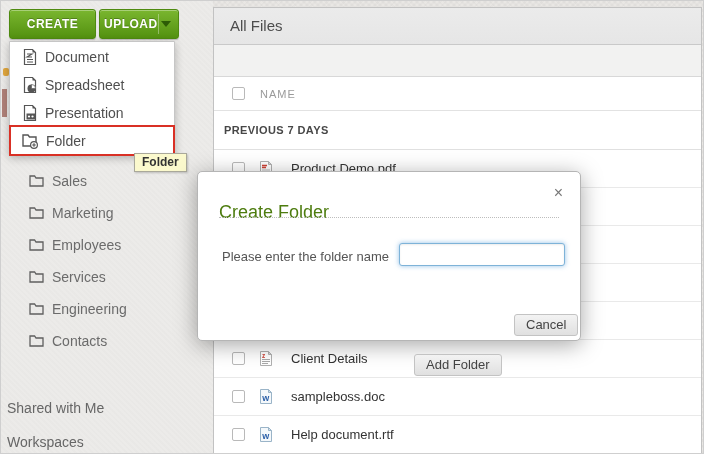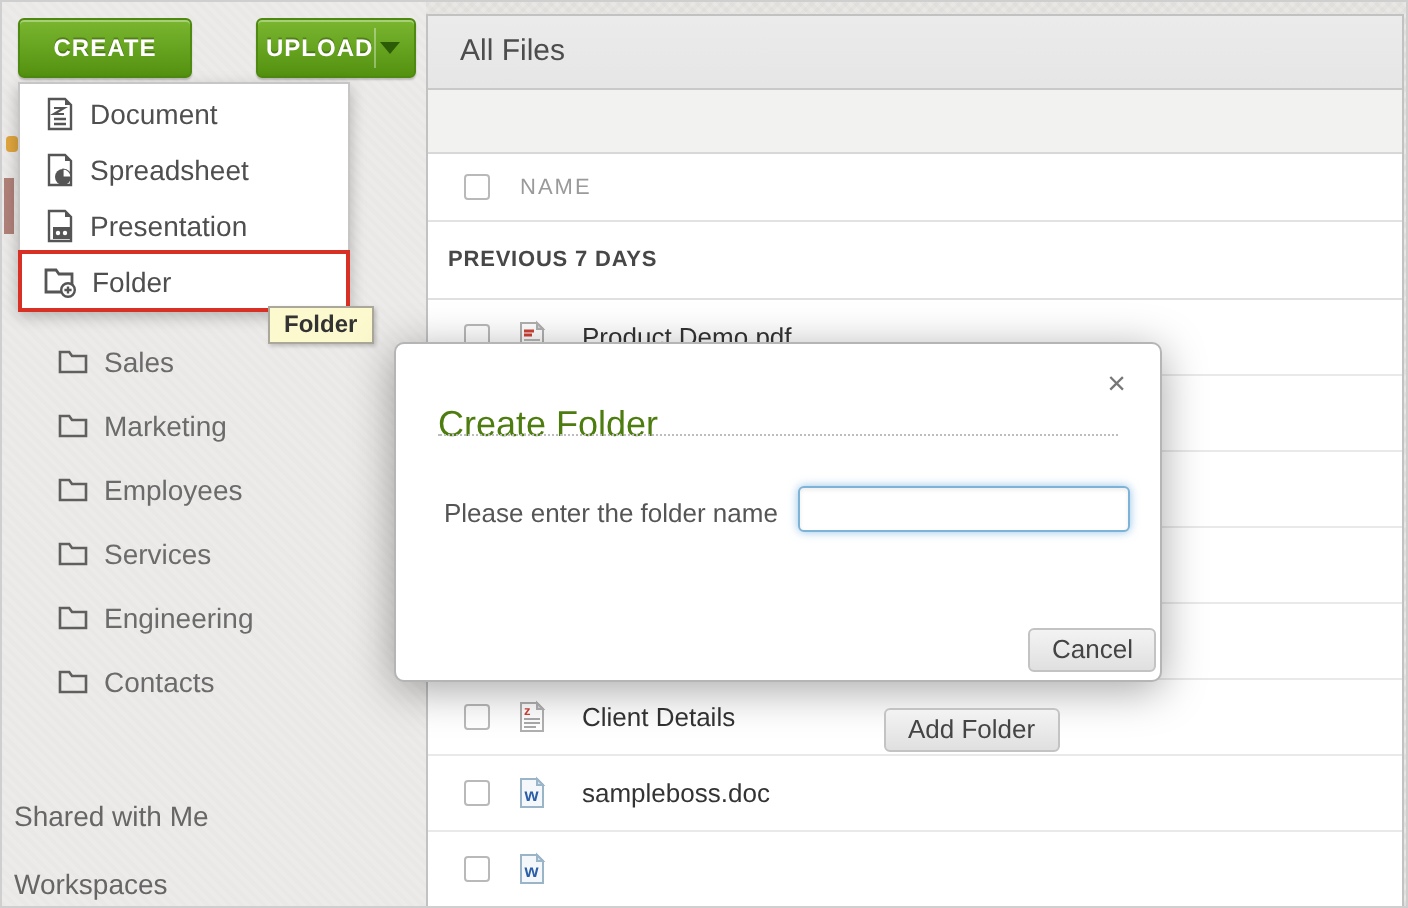--- a/index.html
+++ b/index.html
@@ -73,21 +73,21 @@
   
   .btn-green{
     position:absolute; top:8px; height:30px; border:1px solid #4e8a10; border-radius:3px;
     background:linear-gradient(#7ab62f,#539110);
     box-shadow:inset 0 1px 0 rgba(255,255,255,.35), 0 1px 1px rgba(0,0,0,.2);
     color:#fff; font-size:12px; font-weight:bold; letter-spacing:.5px;
     display:flex; align-items:center; justify-content:center; cursor:pointer;
     text-shadow:0 -1px 0 rgba(0,0,0,.25);
   }
   .btn-create{ left:8px; width:87px; }
-  .btn-upload-group{ left:98px; width:80px; padding:4px;margin-left:29px; }
+  .btn-upload-group{ left:98px; width:80px; padding:4px; }
   .btn-upload-main{ flex:1 1 auto; text-align:center; }
   .btn-upload-arrow{
     width:26px; align-self:stretch; display:flex; align-items:center; justify-content:center;
     border-left:1px solid rgba(255,255,255,.35); cursor:pointer;
   }
   .tri-down{ width:0; height:0; border-left:5px solid transparent;
     border-right:5px solid transparent; border-top:6px solid #2d5c06; }
 
   
   .dropdown{
@@ -125,21 +125,21 @@
     border:1px solid #7eb3d8; border-radius:3px; outline:none; padding:0 6px;
     box-shadow:0 0 5px rgba(90,160,220,.65), inset 0 1px 2px rgba(0,0,0,.08);
     font-family:"Liberation Sans", sans-serif; font-size:13px; color:#333;
   }
   .modal-btn{
     position:absolute; top:142px; height:22px; padding:0 11px;
     background:linear-gradient(#f3f3f3,#e0e0e0); border:1px solid #c3c3c3;
     border-radius:3px; color:#444; font-size:13px; line-height:20px; cursor:pointer;
     font-family:"Liberation Sans", sans-serif;
   }
-  .btn-addfolder{ left:244px;margin-top:40px; }
+  .btn-addfolder{ left:216px;margin-top:40px; }
   .btn-cancel{ left:316px; }
 
   svg{ display:block; }
 </style>
 </head>
 <body>
 
 <div class="screen">
 
   <div class="sidebar">
@@ -267,20 +267,21 @@
 
     <div class="file-row">
       <div class="checkbox"></div>
       <span class="ficon">
         <svg width="16" height="17" viewBox="0 0 16 17">
           <path d="M2.5 1.5 h8 l3 3 v11 h-11 Z" fill="#f4f8fb" stroke="#9ab4c8"></path>
           <path d="M10.5 1.5 l3 3 h-3 Z" fill="#d5e2ec" stroke="#9ab4c8"></path>
           <text x="4.2" y="12.5" font-size="9" font-weight="bold" fill="#2b5fa8" font-family="Liberation Sans, sans-serif">w</text>
         </svg>
       </span>
+      <span class="fname">Help document.rtf</span>
     </div>
   </div>
 
   <div class="btn-green btn-create">CREATE</div>
   <div class="btn-green btn-upload-group">
     <div class="btn-upload-main">UPLOAD</div>
     <div class="btn-upload-arrow">
       <span class="tri-down"></span>
     </div>
   </div>

